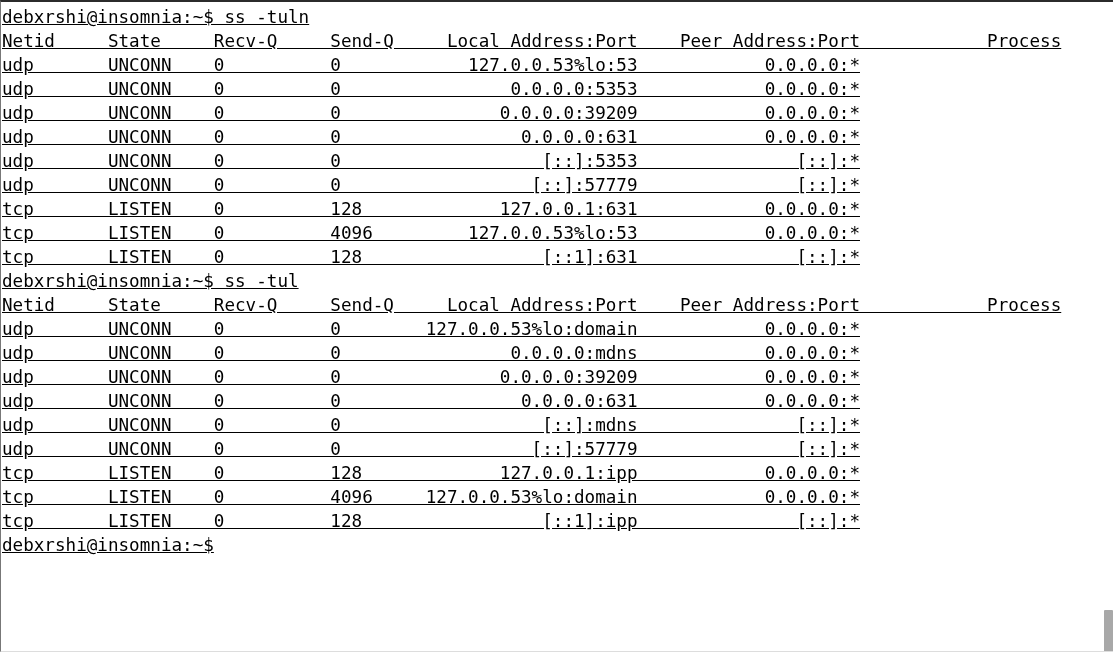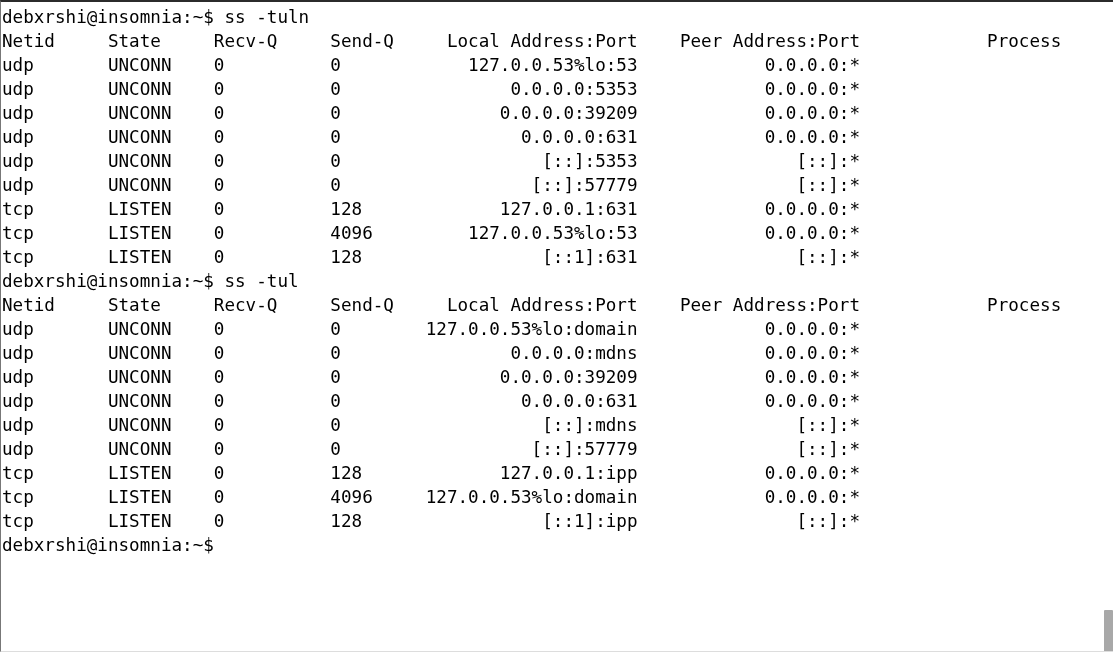--- a/index.html
+++ b/index.html
@@ -31,20 +31,21 @@
     color: #000000;
     white-space: pre;
     padding-top: 3px;
     box-sizing: border-box;
   }
   .term-line {
     height: 24px;
     white-space: pre;
     letter-spacing: 0px;
     padding-left: 1px;
+    text-decoration: underline;
   }
   #scrollbar-track {
     position: absolute;
     right: 0px;
     top: 2px;
     width: 13px;
     height: 650px;
     background: #ffffff;
   }
   #scrollbar-thumb {

